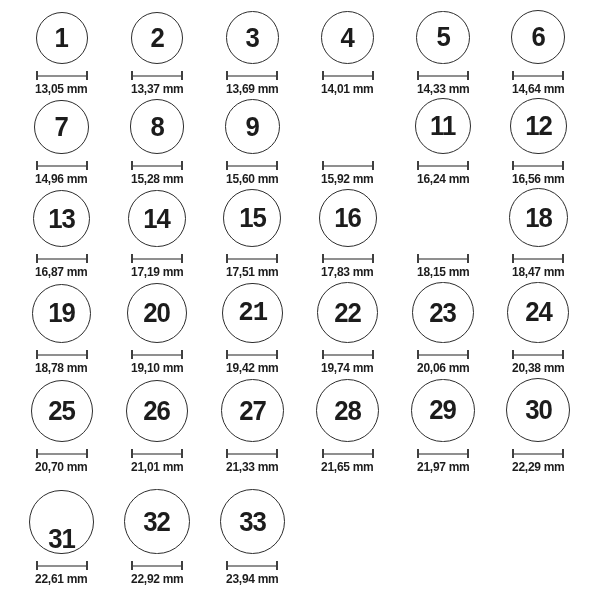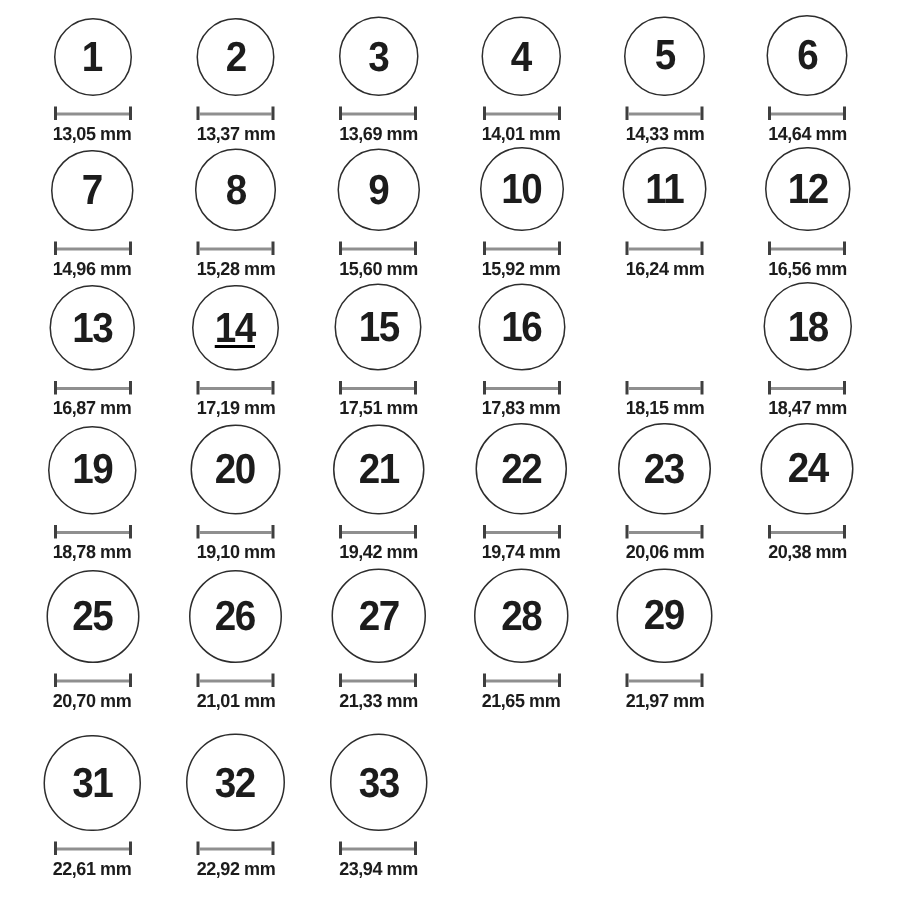--- a/index.html
+++ b/index.html
@@ -179,23 +179,20 @@
           <span class="num">9</span>
         </div>
         <div class="dim">
           <span class="tick"></span>
           <span class="hline"></span>
           <span class="tick"></span>
         </div>
         <div class="label">15,60 mm</div>
       </div>
       <div class="cell">
-        <div class="circle" style="width: 55.78px; height: 55.78px;">
-          <span class="num">10</span>
-        </div>
         <div class="dim">
           <span class="tick"></span>
           <span class="hline"></span>
           <span class="tick"></span>
         </div>
         <div class="label">15,92 mm</div>
       </div>
       <div class="cell">
         <div class="circle" style="width: 56.2px; height: 56.2px;">
           <span class="num">11</span>
@@ -225,21 +222,21 @@
           <span class="num">13</span>
         </div>
         <div class="dim">
           <span class="tick"></span>
           <span class="hline"></span>
           <span class="tick"></span>
         </div>
         <div class="label">16,87 mm</div>
       </div>
       <div class="cell">
-        <div class="circle" style="width: 57.46px; height: 57.46px; text-decoration: underline;">
+        <div class="circle" style="width: 57.46px; height: 57.46px;">
           <span class="num">14</span>
         </div>
         <div class="dim">
           <span class="tick"></span>
           <span class="hline"></span>
           <span class="tick"></span>
         </div>
         <div class="label">17,19 mm</div>
       </div>
       <div class="cell">
@@ -301,21 +298,21 @@
           <span class="num">20</span>
         </div>
         <div class="dim">
           <span class="tick"></span>
           <span class="hline"></span>
           <span class="tick"></span>
         </div>
         <div class="label">19,10 mm</div>
       </div>
       <div class="cell">
-        <div class="circle" style="width: 60.4px; height: 60.4px;">
+        <div class="circle" style="width: 60.4px; height: 60.4px; font-family: Liberation Mono, monospace;">
           <span class="num">21</span>
         </div>
         <div class="dim">
           <span class="tick"></span>
           <span class="hline"></span>
           <span class="tick"></span>
         </div>
         <div class="label">19,42 mm</div>
       </div>
       <div class="cell">
@@ -401,24 +398,35 @@
         <div class="circle" style="width: 63.76px; height: 63.76px;">
           <span class="num">29</span>
         </div>
         <div class="dim">
           <span class="tick"></span>
           <span class="hline"></span>
           <span class="tick"></span>
         </div>
         <div class="label">21,97 mm</div>
       </div>
+      <div class="cell">
+        <div class="circle" style="width: 64.18px; height: 64.18px;">
+          <span class="num">30</span>
+        </div>
+        <div class="dim">
+          <span class="tick"></span>
+          <span class="hline"></span>
+          <span class="tick"></span>
+        </div>
+        <div class="label">22,29 mm</div>
+      </div>
     </div>
     <div class="row" style="height: 112px;">
       <div class="cell">
-        <div class="circle" style="width: 64.6px; height: 64.6px;">
+        <div class="circle" style="width: 64.6px; height: 64.6px; align-items: flex-end;">
           <span class="num">31</span>
         </div>
         <div class="dim">
           <span class="tick"></span>
           <span class="hline"></span>
           <span class="tick"></span>
         </div>
         <div class="label">22,61 mm</div>
       </div>
       <div class="cell">

